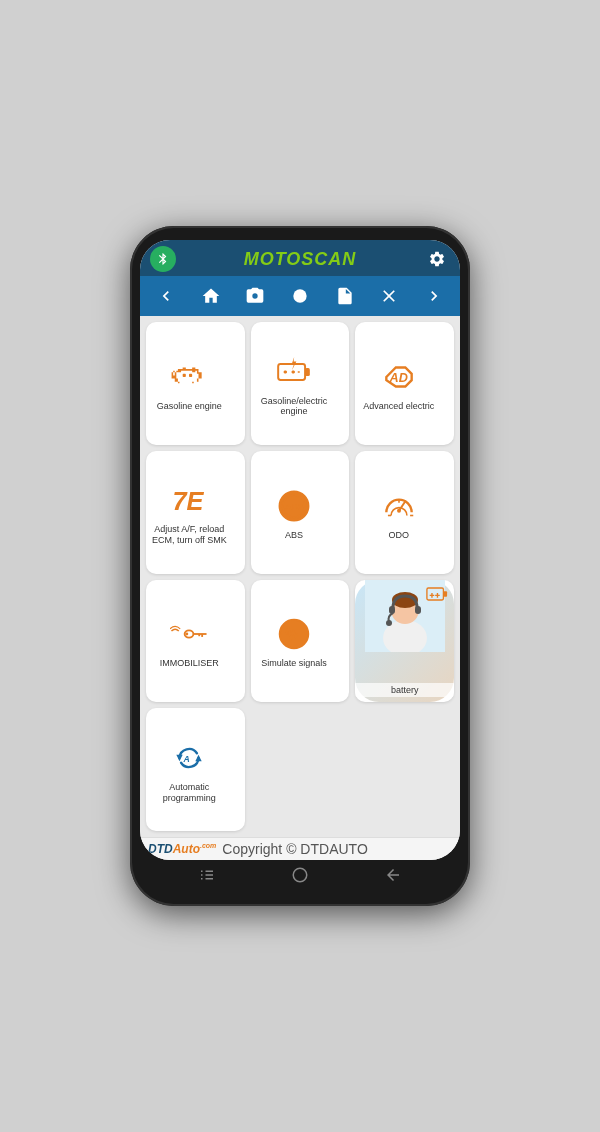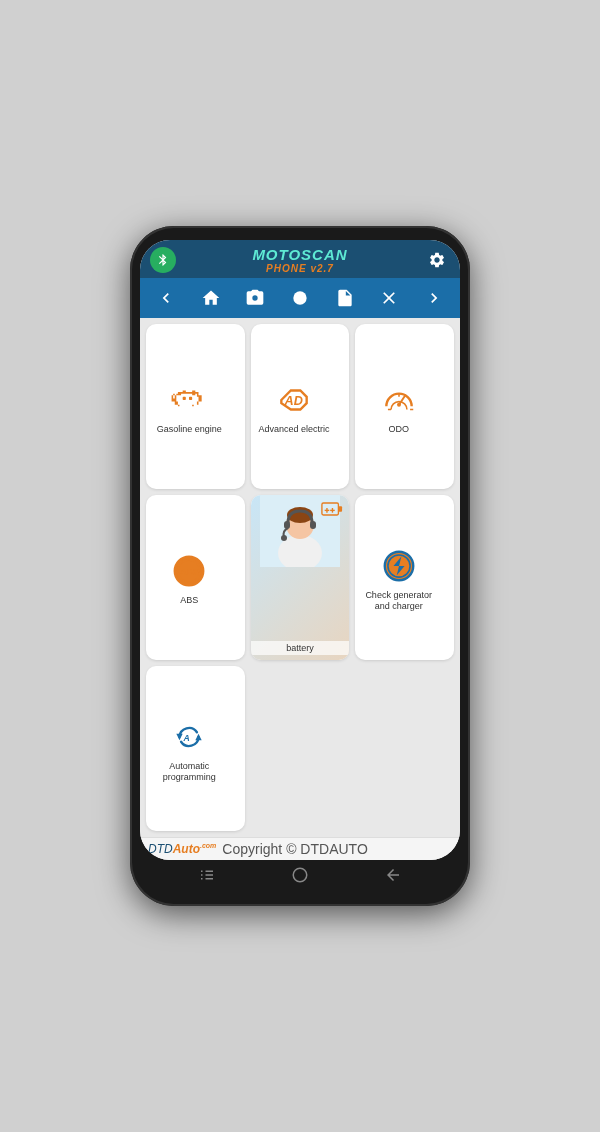--- a/index.html
+++ b/index.html
@@ -55,23 +55,23 @@
       font-size: 14px;
       font-weight: bold;
     }
 
     .title-block {
       text-align: center;
       flex: 1;
     }
 
     .title-main {
-      font-size: 15px;
+      font-size: 18px;
       font-weight: 900;
-      color: #5eead4;
+      color: #84cc16;
       letter-spacing: 1px;
       font-style: italic;
     }
 
     .title-sub {
       font-size: 10px;
       font-weight: bold;
       color: #e67e22;
       letter-spacing: 1px;
       font-style: italic;
@@ -170,20 +170,21 @@
     .photo-placeholder {
       width: 100%;
       height: 100%;
       min-height: 88px;
       background: linear-gradient(135deg, #c8e6f7 0%, #e8d5c0 100%);
       display: flex;
       flex-direction: column;
       align-items: center;
       justify-content: flex-end;
       position: relative;
+      border-radius: 24px;
     }
 
     .battery-label {
       position: absolute;
       bottom: 5px;
       font-size: 9px;
       color: #333;
       text-align: center;
       width: 100%;
     }
@@ -245,21 +246,20 @@
 
     <div class="app-header">
       <div class="bluetooth-btn">
 
         <svg width="14" height="14" viewBox="0 0 24 24" fill="white">
           <path d="M17.71 7.71L12 2h-1v7.59L6.41 5 5 6.41 10.59 12 5 17.59 6.41 19 11 14.41V22h1l5.71-5.71-4.3-4.29 4.3-4.29zM13 5.83l1.88 1.88L13 9.59V5.83zm1.88 10.46L13 18.17v-3.76l1.88 1.88z"></path>
         </svg>
       </div>
       <div class="title-block">
         <div class="title-main">MOTOSCAN</div>
-        <div class="title-sub">PHONE v2.7</div>
       </div>
       <div class="gear-btn">
         <svg width="18" height="18" viewBox="0 0 24 24" fill="white">
           <path d="M19.14,12.94c0.04-0.3,0.06-0.61,0.06-0.94c0-0.32-0.02-0.64-0.07-0.94l2.03-1.58c0.18-0.14,0.23-0.41,0.12-0.61 l-1.92-3.32c-0.12-0.22-0.37-0.29-0.59-0.22l-2.39,0.96c-0.5-0.38-1.03-0.7-1.62-0.94L14.4,2.81c-0.04-0.24-0.24-0.41-0.48-0.41 h-3.84c-0.24,0-0.43,0.17-0.47,0.41L9.25,5.35C8.66,5.59,8.12,5.92,7.63,6.29L5.24,5.33c-0.22-0.08-0.47,0-0.59,0.22L2.74,8.87 C2.62,9.08,2.66,9.34,2.86,9.48l2.03,1.58C4.84,11.36,4.8,11.69,4.8,12s0.02,0.64,0.07,0.94l-2.03,1.58 c-0.18,0.14-0.23,0.41-0.12,0.61l1.92,3.32c0.12,0.22,0.37,0.29,0.59,0.22l2.39-0.96c0.5,0.38,1.03,0.7,1.62,0.94l0.36,2.54 c0.05,0.24,0.24,0.41,0.48,0.41h3.84c0.24,0,0.44-0.17,0.47-0.41l0.36-2.54c0.59-0.24,1.13-0.56,1.62-0.94l2.39,0.96 c0.22,0.08,0.47,0,0.59-0.22l1.92-3.32c0.12-0.22,0.07-0.47-0.12-0.61L19.14,12.94z M12,15.6c-1.98,0-3.6-1.62-3.6-3.6 s1.62-3.6,3.6-3.6s3.6,1.62,3.6,3.6S13.98,15.6,12,15.6z"></path>
         </svg>
       </div>
     </div>
 
     <div class="nav-bar">
       <div class="nav-btn">
@@ -305,60 +305,109 @@
         <div class="menu-icon">
           <svg viewBox="0 0 48 48" fill="#e67e22">
             <path d="M6 18h4v-4h6v-2h4v2h8v-2h4v2h4v4h4v8h-4v4h-4v2h-4v-2H14v2h-4v-2H6v-4H2v-8h4zm2 2v6h2v4h2v2h2v-2h16v2h2v-2h2v-4h2v-6h-2v-4h-2v2h-4v-2H14v2h-4v-2H8v4H6v-4H4v6h2v-4h2z"></path>
             <rect x="16" y="20" width="4" height="4" rx="1"></rect>
             <rect x="24" y="20" width="4" height="4" rx="1"></rect>
           </svg>
         </div>
         <div class="menu-label">Gasoline engine</div>
       </div>
 
+      <div class="menu-item">
+        <div class="menu-icon">
+          <svg viewBox="0 0 48 48" fill="#e67e22">
+            <rect x="4" y="14" width="34" height="20" rx="3" stroke="#e67e22" stroke-width="2.5" fill="none"></rect>
+            <rect x="38" y="19" width="6" height="10" rx="2" fill="#e67e22"></rect>
+            <line x1="13" y1="22" x2="13" y2="26" stroke="#e67e22" stroke-width="2.5"></line>
+            <line x1="11" y1="24" x2="15" y2="24" stroke="#e67e22" stroke-width="2.5"></line>
+            <line x1="23" y1="22" x2="23" y2="26" stroke="#e67e22" stroke-width="2.5"></line>
+            <line x1="21" y1="24" x2="25" y2="24" stroke="#e67e22" stroke-width="2.5"></line>
+            <line x1="30" y1="23" x2="30" y2="25" stroke="#e67e22" stroke-width="2.5"></line>
+
+            <polygon points="26,10 22,22 26,22 22,34 30,18 25,18" fill="#e67e22" transform="translate(6,-2) scale(0.7)"></polygon>
+          </svg>
+        </div>
+        <div class="menu-label">Gasoline/electric engine</div>
+      </div>
 
       <div class="menu-item">
         <div class="menu-icon">
           <svg viewBox="0 0 48 48" fill="none">
             <path d="M8 24 L20 12 L32 12 L40 20 L40 28 L32 36 L20 36 L8 28 Z" stroke="#e67e22" stroke-width="3" fill="none"></path>
             <text x="12" y="30" font-size="16" font-weight="900" fill="#e67e22" font-style="italic">AD</text>
           </svg>
         </div>
         <div class="menu-label">Advanced electric</div>
       </div>
 
+      <div class="menu-item">
+        <div class="menu-icon">
+          <svg viewBox="0 0 48 48">
+            <text x="3" y="36" font-size="32" font-weight="900" fill="#e67e22" font-style="italic">7E</text>
+          </svg>
+        </div>
+        <div class="menu-label">Adjust A/F, reload ECM, turn off SMK</div>
+      </div>
+
+      <div class="menu-item">
+        <div class="menu-icon">
+          <svg viewBox="0 0 48 48" fill="none">
+            <circle cx="24" cy="24" r="18" stroke="#e67e22" stroke-width="3"></circle>
+            <circle cx="24" cy="24" r="14" stroke="#e67e22" stroke-width="2"></circle>
+            <text x="13" y="29" font-size="11" font-weight="900" fill="#e67e22">ABS</text>
+          </svg>
+        </div>
+        <div class="menu-label">ABS</div>
+      </div>
 
       <div class="menu-item">
         <div class="menu-icon">
           <svg viewBox="0 0 48 48" fill="none">
             <path d="M8 32 A16 16 0 1 1 40 32" stroke="#e67e22" stroke-width="3" fill="none"></path>
             <path d="M14 36 A10 10 0 0 1 34 36" stroke="#e67e22" stroke-width="2" fill="none"></path>
             <line x1="24" y1="30" x2="32" y2="18" stroke="#e67e22" stroke-width="2.5" stroke-linecap="round"></line>
             <circle cx="24" cy="30" r="2.5" fill="#e67e22"></circle>
             <line x1="10" y1="36" x2="14" y2="36" stroke="#e67e22" stroke-width="2"></line>
             <line x1="38" y1="36" x2="42" y2="36" stroke="#e67e22" stroke-width="2"></line>
             <line x1="24" y1="16" x2="24" y2="20" stroke="#e67e22" stroke-width="2"></line>
           </svg>
         </div>
         <div class="menu-label">ODO</div>
       </div>
 
+
+      <div class="menu-item">
+        <div class="menu-icon">
+          <svg viewBox="0 0 52 36" fill="none">
+
+            <path d="M2 14 Q7 9 12 14" stroke="#e67e22" stroke-width="2" fill="none"></path>
+            <path d="M0 11 Q7 4 14 11" stroke="#e67e22" stroke-width="1.5" fill="none"></path>
+
+            <ellipse cx="26" cy="18" rx="6" ry="5" stroke="#e67e22" stroke-width="2.5" fill="none"></ellipse>
+            <line x1="32" y1="18" x2="50" y2="18" stroke="#e67e22" stroke-width="2.5"></line>
+            <line x1="44" y1="18" x2="44" y2="22" stroke="#e67e22" stroke-width="2.5"></line>
+            <line x1="40" y1="18" x2="40" y2="21" stroke="#e67e22" stroke-width="2.5"></line>
+            <circle cx="23" cy="18" r="2" fill="#e67e22"></circle>
+          </svg>
+        </div>
+        <div class="menu-label">IMMOBILISER</div>
+      </div>
+
       <div class="menu-item">
         <div class="menu-icon">
           <svg viewBox="0 0 48 48" fill="none">
-            <circle cx="24" cy="24" r="18" stroke="#e67e22" stroke-width="3"></circle>
-            <circle cx="24" cy="24" r="14" stroke="#e67e22" stroke-width="2"></circle>
-            <text x="13" y="29" font-size="11" font-weight="900" fill="#e67e22">ABS</text>
-          </svg>
-        </div>
-        <div class="menu-label">ABS</div>
-      </div>
-
-
-
+            <circle cx="24" cy="24" r="18" stroke="#e67e22" stroke-width="2.5"></circle>
+            <polyline points="8,24 14,24 17,16 20,32 23,20 26,28 29,24 40,24" stroke="#e67e22" stroke-width="2.5" fill="none" stroke-linejoin="round"></polyline>
+          </svg>
+        </div>
+        <div class="menu-label">Simulate signals</div>
+      </div>
 
       <div class="menu-item menu-item-photo">
         <div class="photo-placeholder">
 
           <svg width="80" height="72" viewBox="0 0 80 72" style="position:absolute;top:0;left:50%;transform:translateX(-50%)">
 
             <rect width="80" height="72" fill="#dbeef7"></rect>
 
             <ellipse cx="40" cy="58" rx="22" ry="18" fill="#f0f0f0"></ellipse>
 
@@ -381,49 +430,39 @@
               <line x1="13" y1="17" x2="13" y2="27" stroke="#e67e22" stroke-width="3"></line>
               <line x1="8" y1="22" x2="18" y2="22" stroke="#e67e22" stroke-width="3"></line>
               <line x1="25" y1="17" x2="25" y2="27" stroke="#e67e22" stroke-width="3"></line>
               <line x1="20" y1="22" x2="30" y2="22" stroke="#e67e22" stroke-width="3"></line>
             </svg>
           </div>
           <div class="battery-label" style="background:rgba(255,255,255,0.7);padding:2px 0;">battery</div>
         </div>
       </div>
 
-      <div class="menu-item">
-        <div class="menu-icon">
-          <svg viewBox="0 0 48 48" fill="none">
-            <circle cx="24" cy="24" r="18" stroke="#1b6ea8" stroke-width="3"></circle>
-            <circle cx="24" cy="24" r="14" stroke="#1b6ea8" stroke-width="2"></circle>
-            <polygon points="27,12 17,24 24,24 21,36 31,24 24,24" fill="#1b6ea8"></polygon>
-          </svg>
-        </div>
-        <div class="menu-label">Check generator and charger</div>
-      </div>
 
       <div class="menu-item">
         <div class="menu-icon">
           <svg viewBox="0 0 48 48" fill="none">
             <path d="M36 24 A12 12 0 0 1 14 30" stroke="#1b6ea8" stroke-width="3" fill="none" stroke-linecap="round"></path>
             <path d="M12 24 A12 12 0 0 1 34 18" stroke="#1b6ea8" stroke-width="3" fill="none" stroke-linecap="round"></path>
             <polygon points="36,20 40,28 32,28" fill="#1b6ea8"></polygon>
             <polygon points="12,28 8,20 16,20" fill="#1b6ea8"></polygon>
             <text x="17" y="29" font-size="11" font-weight="900" fill="#1b6ea8" font-style="italic">A</text>
           </svg>
         </div>
         <div class="menu-label">Automatic programming</div>
       </div>
 
     </div>
 
     <div class="app-footer">
       <div class="footer-logo">
-        <span style="color:#1b4f72;font-style:italic;font-weight:400;font-size:12px;">DTD</span><span style="color:#e67e22;font-weight:900;font-size:12px;">Auto</span><span class="footer-logo-com">.com</span>
+        <span style="color:#1b4f72;font-style:italic;font-weight:700;font-size:12px;">DTD</span><span style="color:#e67e22;font-weight:900;font-size:12px;">Auto</span><span class="footer-logo-com">.com</span>
       </div>
       <div class="footer-text">Copyright © DTDAUTO</div>
     </div>
 
   </div>
 
   <div class="phone-bottom-nav">
     <div class="bottom-nav-btn">
       <svg width="18" height="18" viewBox="0 0 24 24" fill="#888">
         <path d="M4 6h2v2H4zm0 5h2v2H4zm0 5h2v2H4zM20 6H10v2h10zm0 5H10v2h10zm0 5H10v2h10z"></path>

